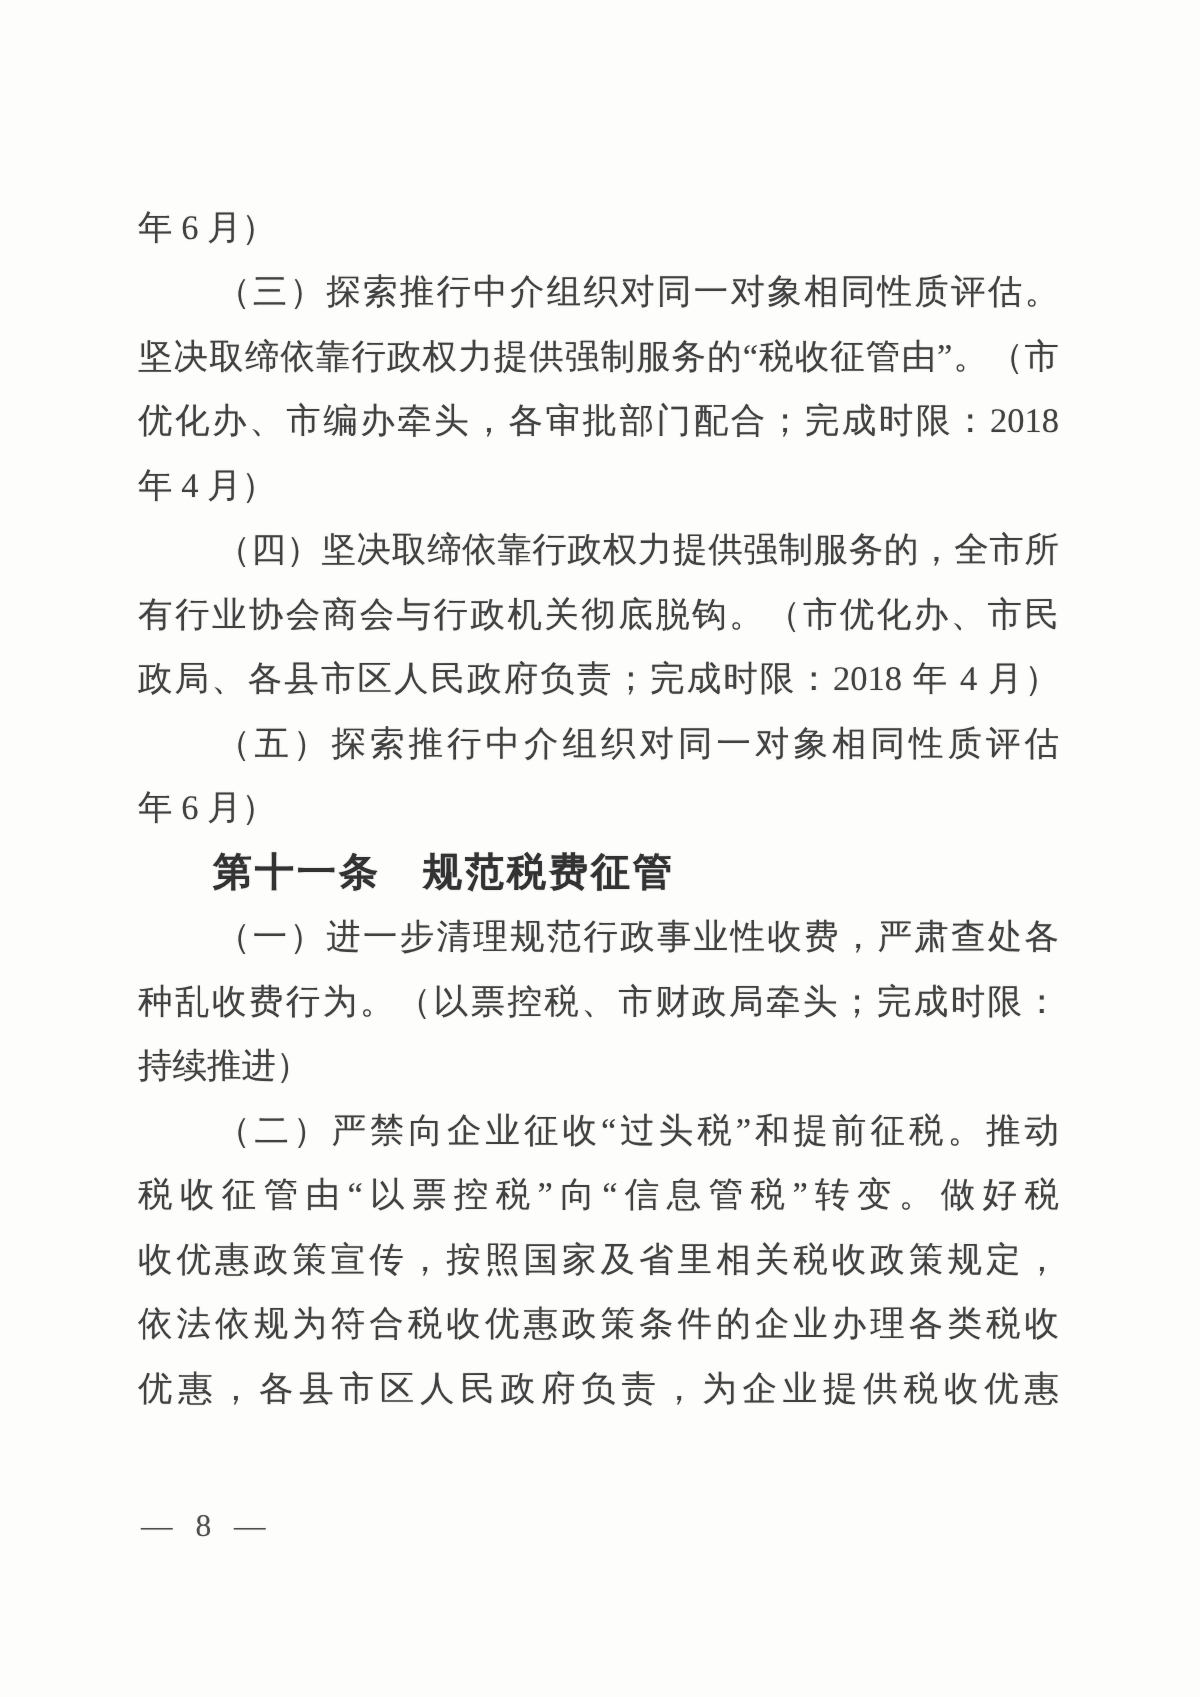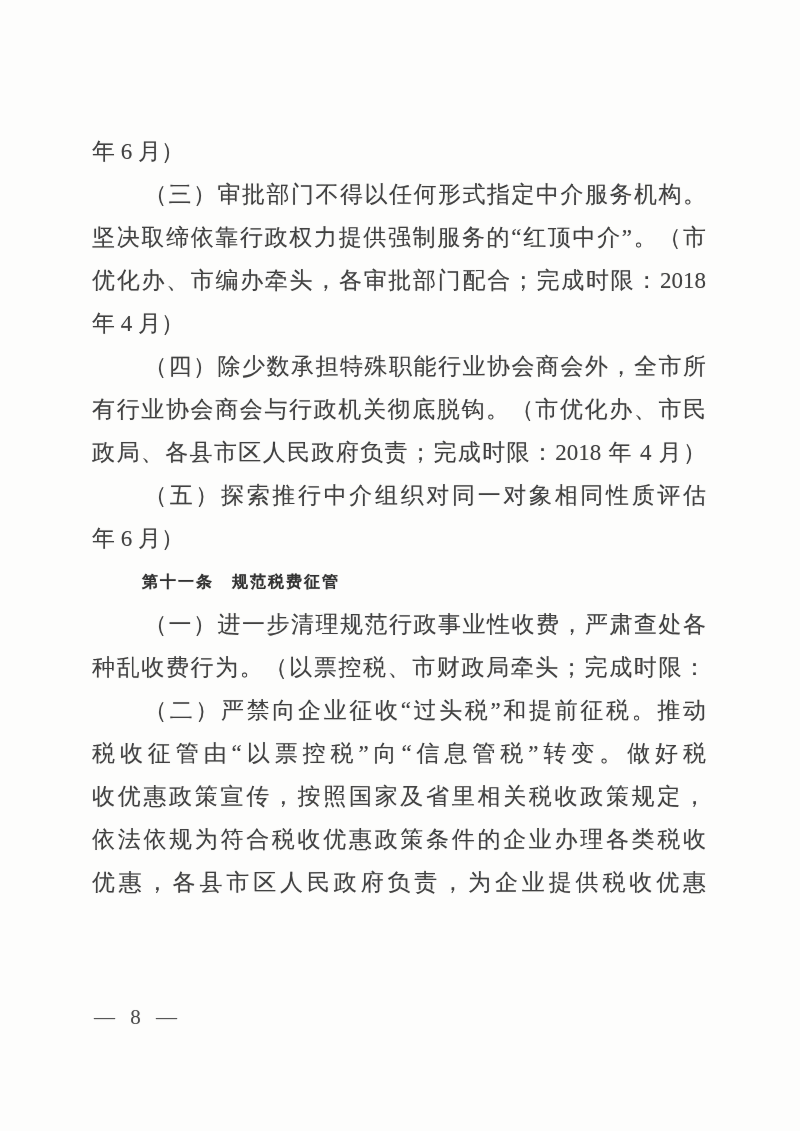--- a/index.html
+++ b/index.html
@@ -50,21 +50,21 @@
   
   .line.end {
     text-align: left;
   }
 
   
   .line.heading {
     font-family: "Liberation Sans", sans-serif;
     font-weight: bold;
     color: #333333;
-    font-size: 16px;
+    font-size: 26px;
     text-indent: 50px;
     letter-spacing: 2px;
     text-align: left;
     text-shadow: 0 0 1px rgba(50,50,50,0.45);
   }
 
   .page-footer {
     position: absolute;
     left: 94px;
     top: 1002px;
@@ -76,32 +76,33 @@
   }
 </style>
 </head>
 <body>
 
 <div class="page">
 
   <div class="doc-body">
 
   <div class="line end">年 6 月）</div>
-      <div class="line start">（三）审批部门不得以任何形式指定中介服务机构。</div>
-      <div class="line full">坚决取缔依靠行政权力提供强制服务的“红顶中介”。（市</div>
+      <div class="line start">（三）探索推行中介组织对同一对象相同性质评估。</div>
+      <div class="line full">坚决取缔依靠行政权力提供强制服务的“税收征管由”。（市</div>
       <div class="line full">优化办、市编办牵头，各审批部门配合；完成时限：2018</div>
       <div class="line end">年 4 月）</div>
-      <div class="line start">（四）除少数承担特殊职能行业协会商会外，全市所</div>
+      <div class="line start">（四）坚决取缔依靠行政权力提供强制服务的，全市所</div>
       <div class="line full">有行业协会商会与行政机关彻底脱钩。（市优化办、市民</div>
       <div class="line full">政局、各县市区人民政府负责；完成时限：2018 年 4 月）</div>
       <div class="line start">（五）探索推行中介组织对同一对象相同性质评估</div>
       <div class="line end">年 6 月）</div>
       <div class="line heading">第十一条　规范税费征管</div>
       <div class="line start">（一）进一步清理规范行政事业性收费，严肃查处各</div>
       <div class="line full">种乱收费行为。（以票控税、市财政局牵头；完成时限：</div>
+      <div class="line end">持续推进）</div>
       <div class="line start">（二）严禁向企业征收“过头税”和提前征税。推动</div>
       <div class="line full">税收征管由“以票控税”向“信息管税”转变。做好税</div>
       <div class="line full">收优惠政策宣传，按照国家及省里相关税收政策规定，</div>
       <div class="line full">依法依规为符合税收优惠政策条件的企业办理各类税收</div>
       <div class="line full">优惠，各县市区人民政府负责，为企业提供税收优惠</div>
     </div>
 
   <div class="page-footer">— 8 —</div>
 
 </div>

